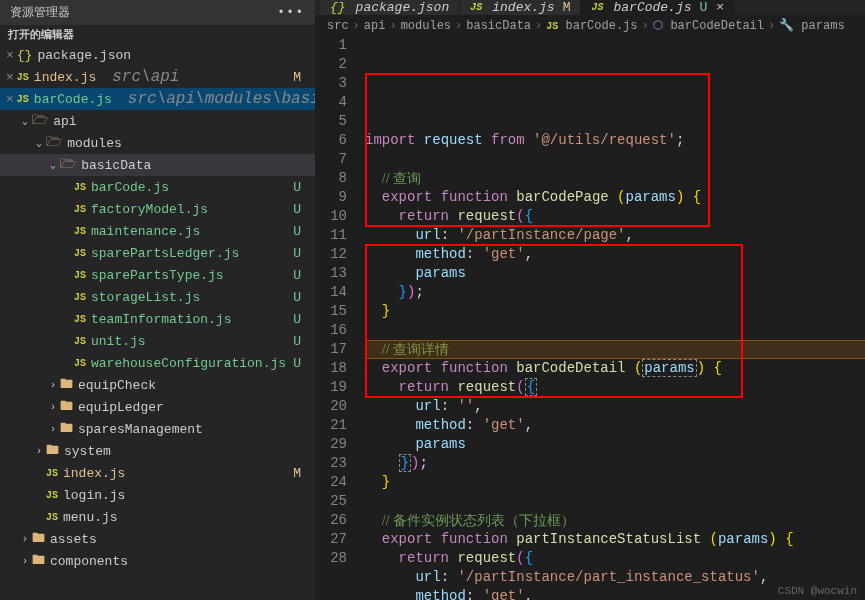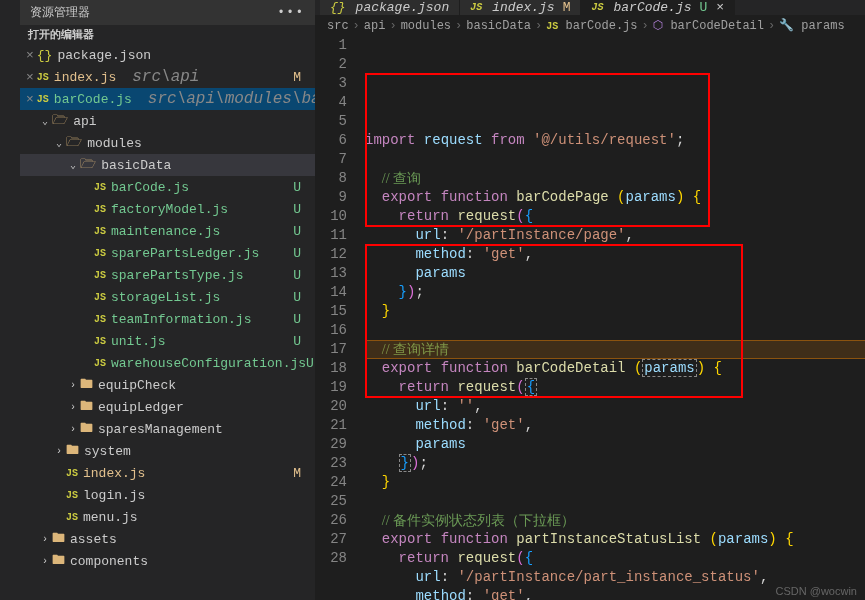--- a/index.html
+++ b/index.html
@@ -12,21 +12,20 @@
       height: 600px;
       overflow: hidden;
       display: flex;
     }
     .sidebar {
       width: 315px;
       background: #252526;
       display: flex;
       flex-direction: column;
       overflow: hidden;
-      padding-left: 20px;
     }
     .sidebar-header {
       background: #333333;
       padding: 4px 10px;
       font-size: 12px;
       color: #cccccc;
       display: flex;
       justify-content: space-between;
       align-items: center;
     }
@@ -158,21 +157,21 @@
       height: 19px;
       left: 0;
     }
     .param-box { border: 1px dashed #888; padding: 0 1px; }
     .watermark {
       position: absolute;
       bottom: 3px;
       right: 8px;
       color: #666;
       font-size: 11px;
-      font-family: Liberation Sans, sans-serif;
+      font-family: Liberation Mono, monospace;
     }
     .close-x { color: #888; margin-right: 3px; }
   </style>
 </head>
 <body>
 
 <div class="sidebar">
   <div class="sidebar-header">
     <span>资源管理器</span>
     <span class="dots">•••</span>

